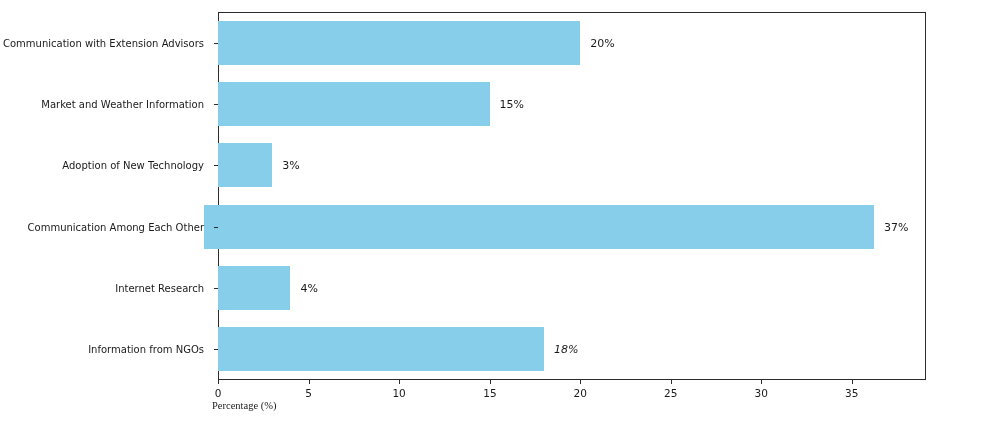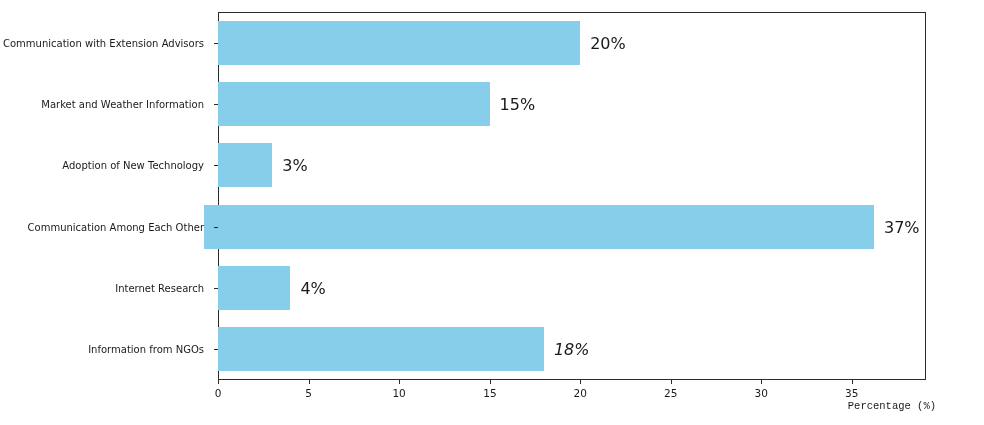--- a/index.html
+++ b/index.html
@@ -43,21 +43,21 @@
     position: absolute;
     left: 0;
     top: 0;
     height: 100%;
     background: #87ceeb;
   }
   .bar-value {
     position: absolute;
     top: 50%;
     transform: translateY(-50%);
-    font-size: 16px;
+    font-size: 11px;
     color: #1a1a1a;
     white-space: nowrap;
     font-family: "DejaVu Sans", sans-serif;
   }
 
   
   .ytick-label {
     position: absolute;
     right: 8px;
     transform: translateY(-50%);
@@ -96,26 +96,26 @@
     transform: translateX(-50%);
     font-size: 10.5px;
     color: #1a1a1a;
     white-space: nowrap;
     font-family: "DejaVu Sans", sans-serif;
   }
 
   #xlabel {
     position: absolute;
     top: 400px;
-    left: 228px;
+    left: 212px;
     width: 708px;
-    text-align: right;
+    text-align: left;
     font-size: 10.5px;
     color: #1a1a1a;
-    font-family: Liberation Mono, monospace;
+    font-family: Liberation Serif, serif;
   }
 </style>
 </head>
 <body>
 
 <div id="figure" style="background: rgb(255, 255, 255);">
 
   <div id="axes" style="border-color: rgb(43, 43, 43);"></div>
 
   <div id="bars-layer">

